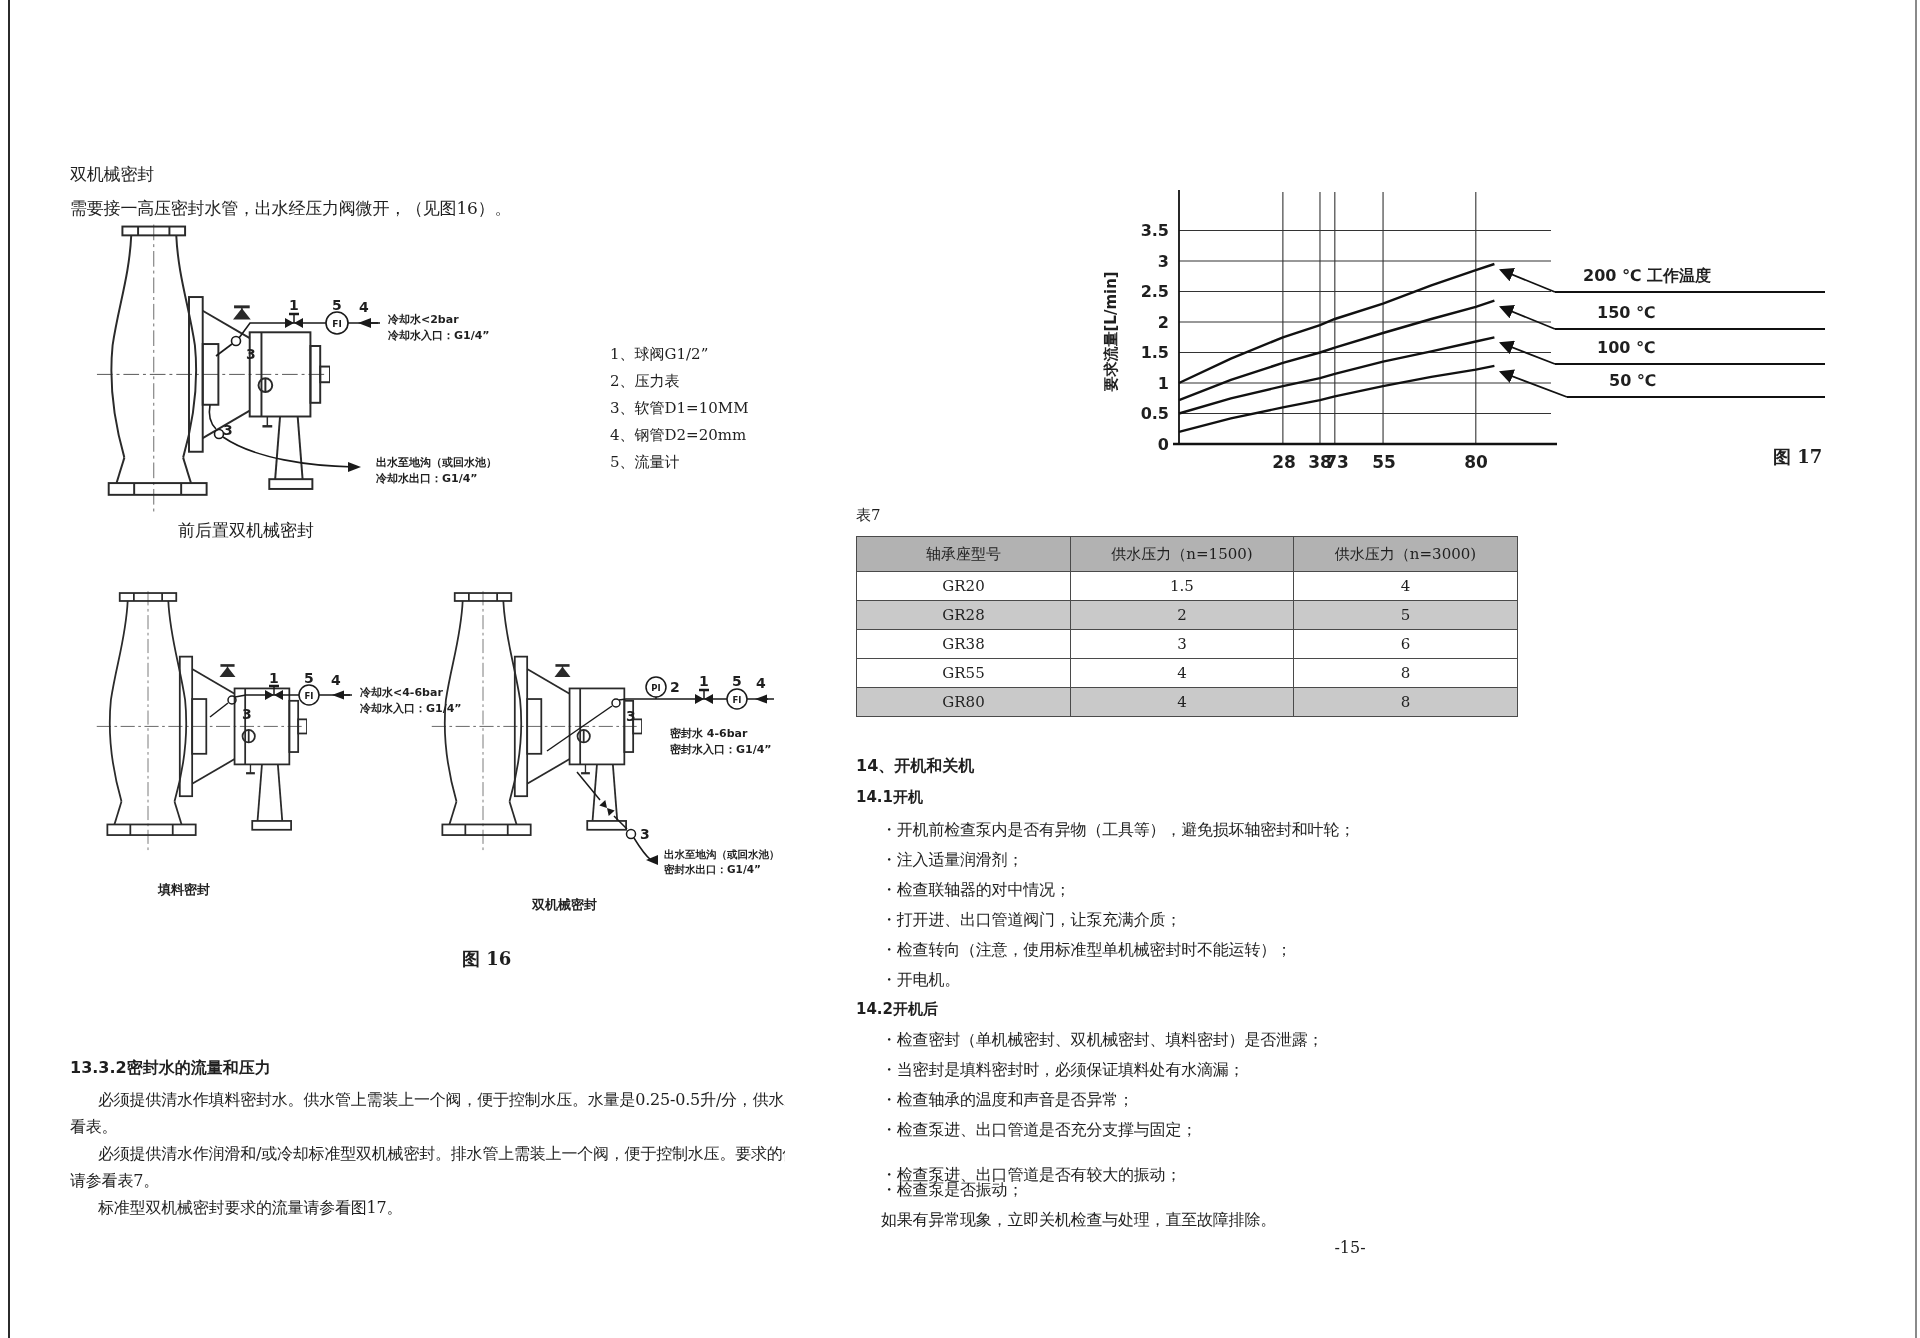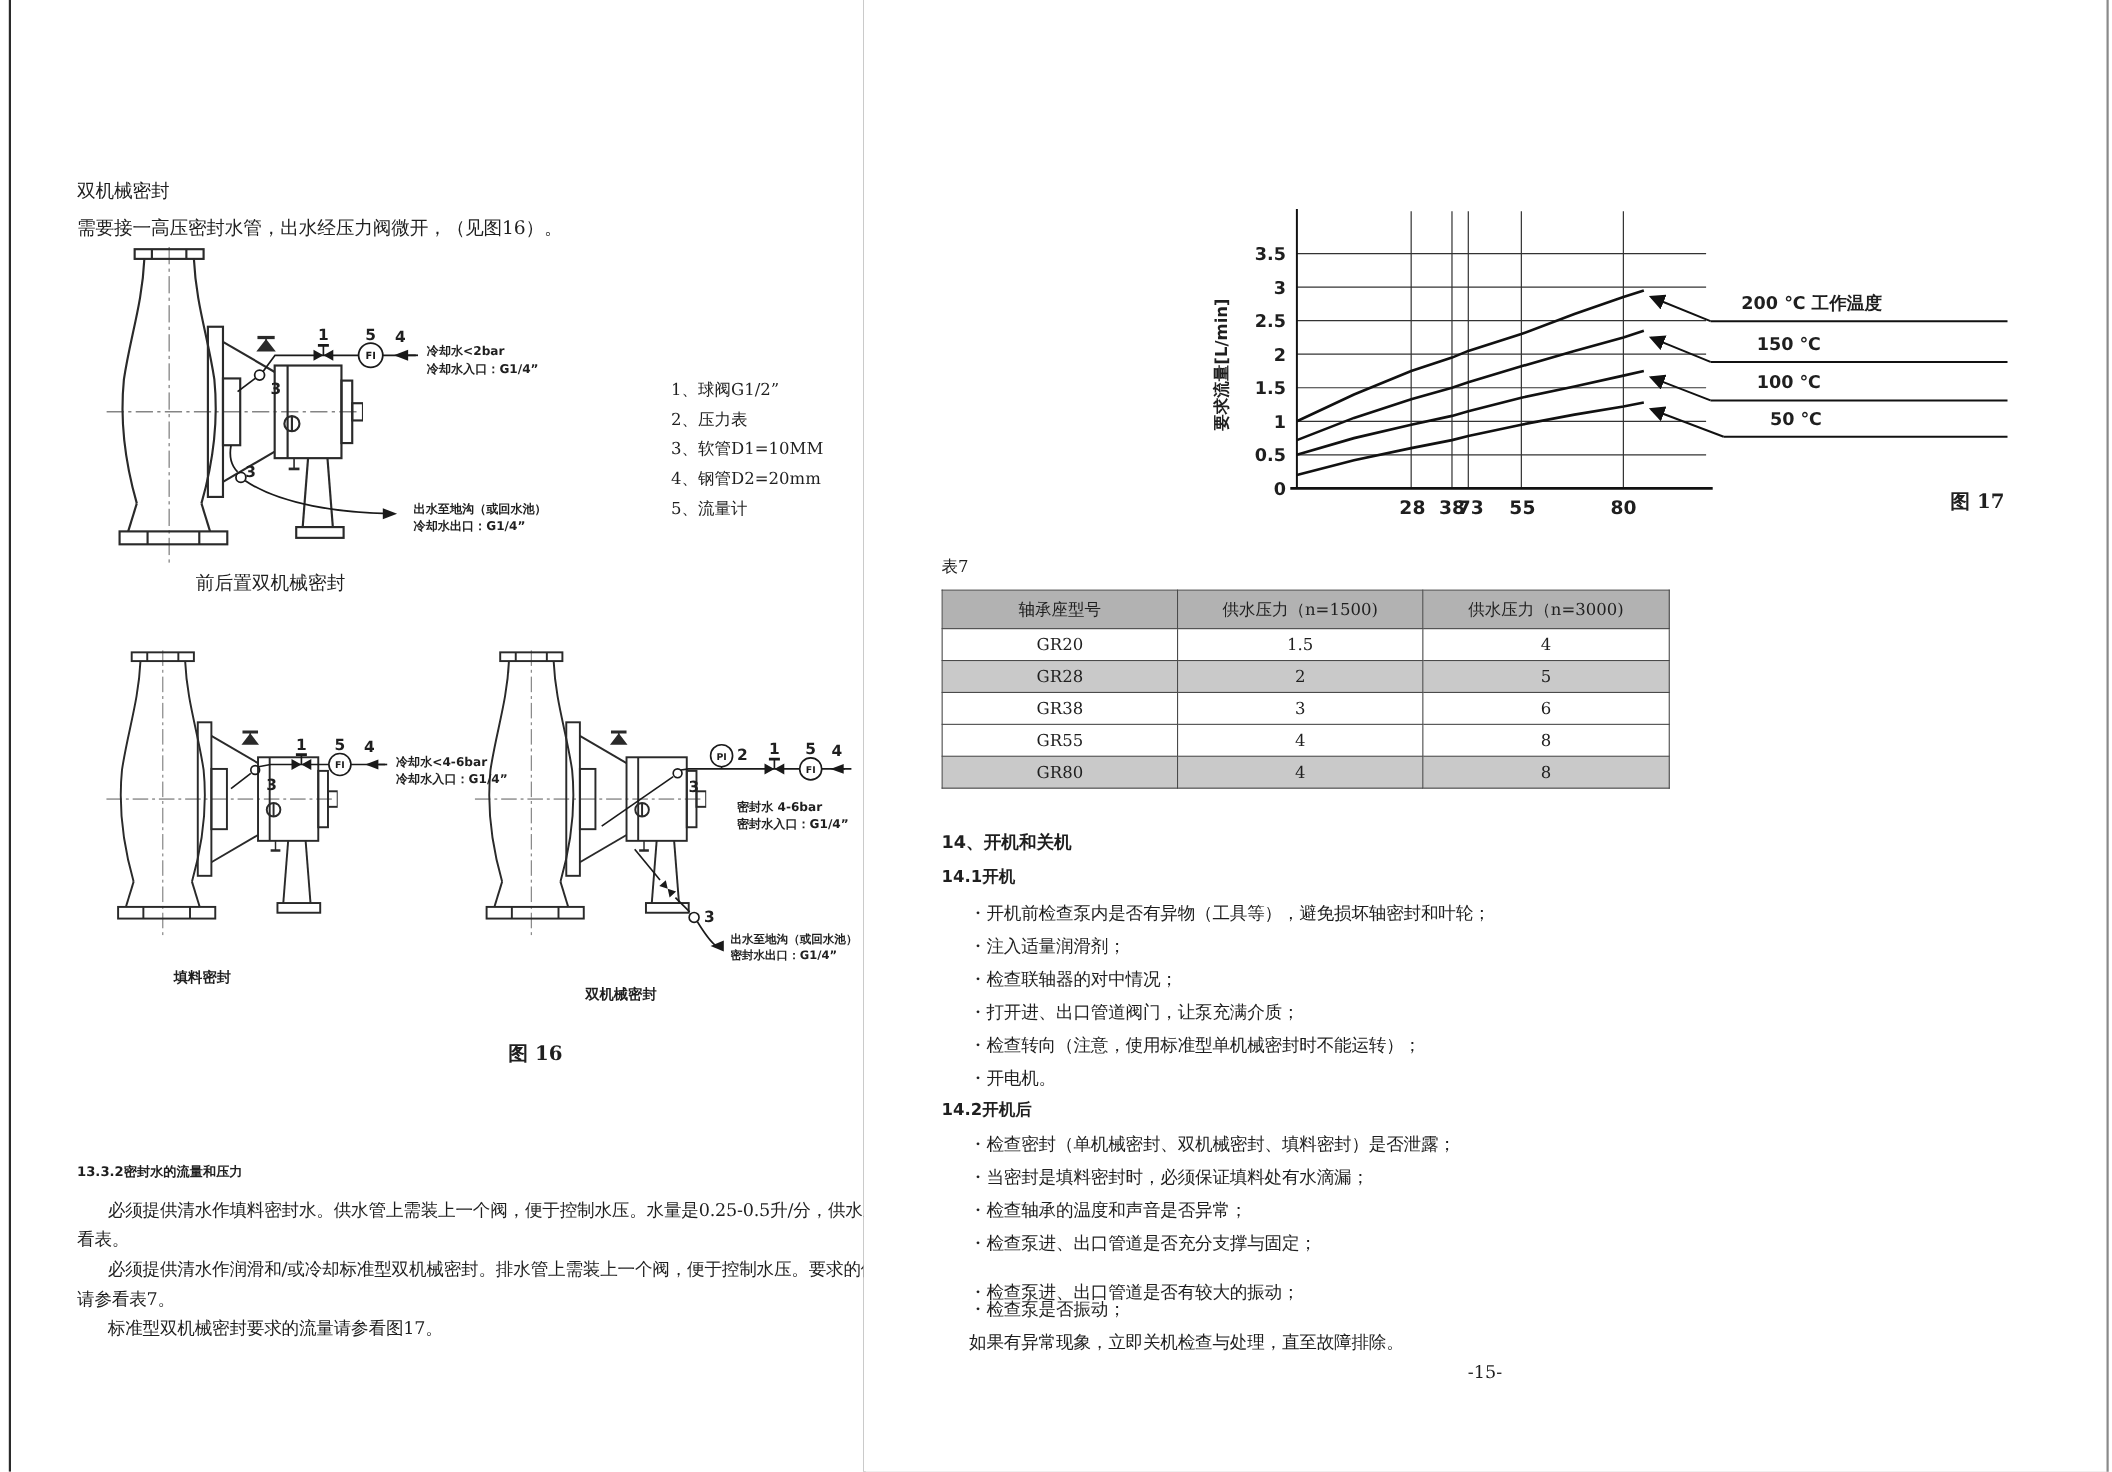--- a/index.html
+++ b/index.html
@@ -169,21 +169,21 @@
   <span class="t dnum" style="left:616px;top:708px;">3</span>
   <span class="t dnum" style="left:630px;top:826px;">3</span>
   <span class="t dlab" style="left:660px;top:726px;">密封水 4-6bar</span>
   <span class="t dlab" style="left:660px;top:742px;">密封水入口：G1/4”</span>
   <span class="t dlab-s" style="left:654px;top:847px;">出水至地沟（或回水池）</span>
   <span class="t dlab-s" style="left:654px;top:862px;">密封水出口：G1/4”</span>
   <span class="t dlab sans" style="left:522px;top:896px;font-size:13px;">双机械密封</span>
 
   <span class="t fig-cap b" style="left:452px;top:948px;font-size:18px;">图 16</span>
 
-  <span class="t sans b" style="left:60px;top:1058px;font-size:12px;">13.3.2密封水的流量和压力</span>
+  <span class="t sans b" style="left:60px;top:1058px;font-size:16px;">13.3.2密封水的流量和压力</span>
   <span class="t body-txt" style="left:88px;top:1090px;">必须提供清水作填料密封水。供水管上需装上一个阀，便于控制水压。水量是0.25-0.5升/分，供水压力请参</span>
   <span class="t body-txt" style="left:60px;top:1117px;">看表。</span>
   <span class="t body-txt" style="left:88px;top:1144px;">必须提供清水作润滑和/或冷却标准型双机械密封。排水管上需装上一个阀，便于控制水压。要求的供水压力</span>
   <span class="t body-txt" style="left:60px;top:1171px;">请参看表7。</span>
   <span class="t body-txt" style="left:88px;top:1198px;">标准型双机械密封要求的流量请参看图17。</span>
 </div>
 
 <div class="page" id="page-right">
 
   <svg class="overlay" id="chart-svg" width="1130" height="1338" aria-hidden="true">

